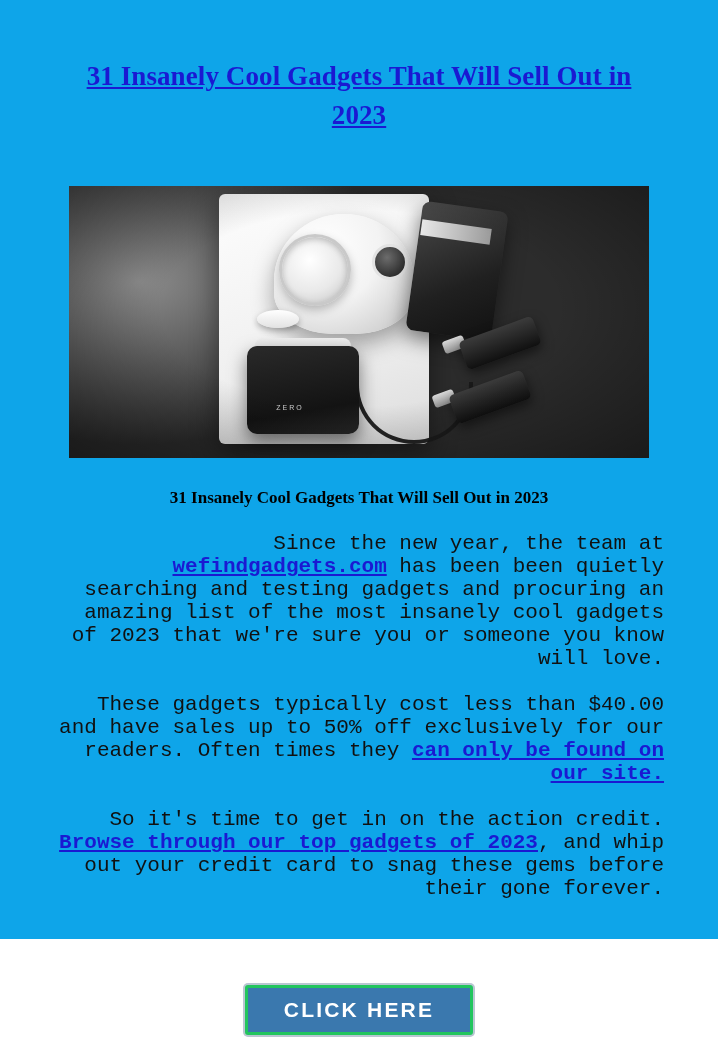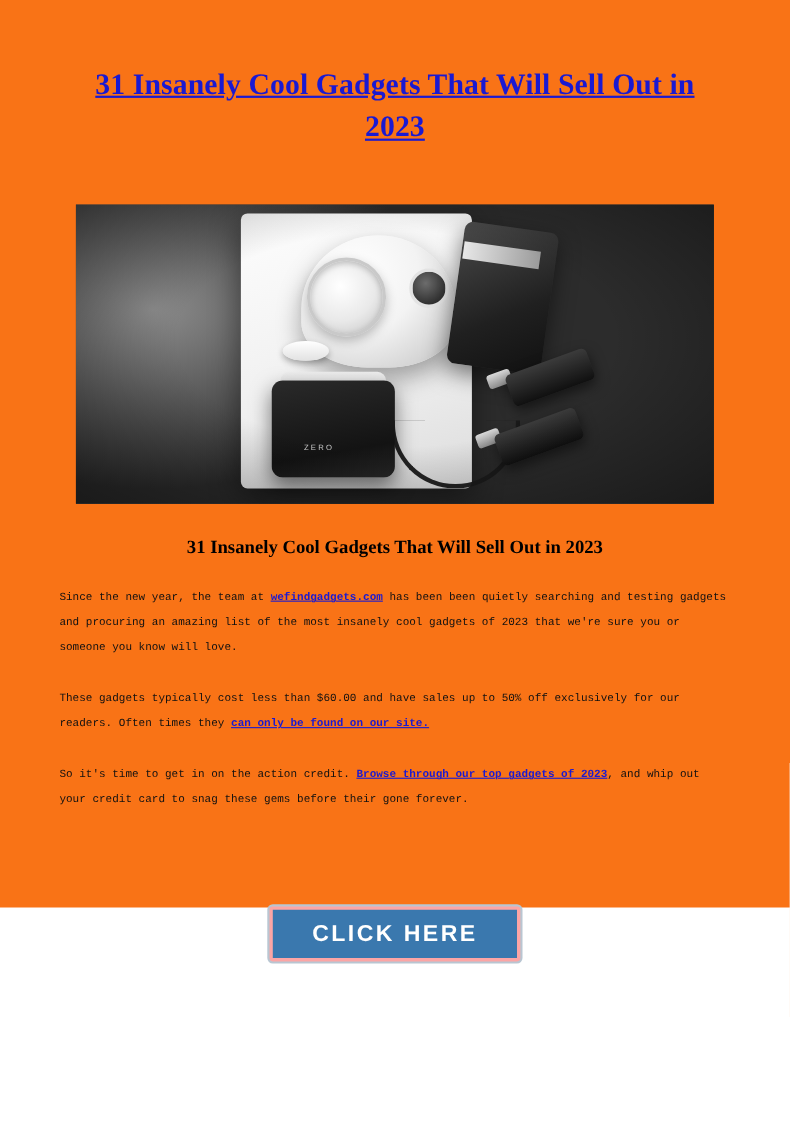--- a/index.html
+++ b/index.html
@@ -9,23 +9,23 @@
   }
   body {
     width: 718px;
     height: 1039px;
     position: relative;
     font-family: "Liberation Serif", serif;
     overflow: hidden;
   }
   .page {
     width: 718px;
-    height: 825px;
+    height: 939px;
     position: relative;
-    background: #f97316;
+    background: #0ea5e9;
   }
 
   
   .headline {
     text-align: center;
     margin: 0;
     padding: 56px 60px 0 60px;
   }
   .headline a {
     color: #1a19d2;
@@ -222,44 +222,45 @@
     font-family: "Liberation Serif", serif;
     font-weight: bold;
     font-size: 17px;
     color: #000000;
   }
 
   
   .body-copy {
     padding: 24px 54px 0 54px;
     font-family: "Liberation Mono", monospace;
-    font-size: 10px;
+    font-size: 21px;
     line-height: 23px;
     color: #111111;
+    text-align: right;
   }
   .body-copy p {
     margin: 0 0 23px 0;
   }
   .body-copy a {
     color: #1a19d2;
     text-decoration: underline;
     font-weight: bold;
   }
 
   
   .cta-wrap {
     display: flex;
     justify-content: center;
     padding-top: 62px;
   }
   .cta {
     width: 222px;
     height: 44px;
     background: #3a78ae;
-    border: 3px solid #fca5a5;
+    border: 3px solid #22c55e;
     box-shadow: 0 0 0 2px #b9c6d2;
     border-radius: 3px;
     display: flex;
     align-items: center;
     justify-content: center;
     cursor: pointer;
   }
   .cta-label {
     color: #ffffff;
     font-family: "Liberation Sans", sans-serif;
@@ -299,21 +300,21 @@
       <div class="dongle2"></div>
       <div class="vignette"></div>
     </div>
   </div>
 
   <h2 class="subhead">31 Insanely Cool Gadgets That Will Sell Out in 2023</h2>
 
   <div class="body-copy">
     <p><span>Since the new year, the team at </span><a href="#">wefindgadgets.com</a><span> has been been quietly searching and testing gadgets and procuring an amazing list of the most insanely cool gadgets of 2023 that we're sure you or someone you know will love.</span></p>
 
-    <p><span>These gadgets typically cost less than $60.00 and have sales up to 50% off exclusively for our readers. Often times they </span><a href="#">can only be found on our site.</a></p>
+    <p><span>These gadgets typically cost less than $40.00 and have sales up to 50% off exclusively for our readers. Often times they </span><a href="#">can only be found on our site.</a></p>
 
     <p><span>So it's time to get in on the action credit. </span><a href="#">Browse through our top gadgets of 2023</a><span>, and whip out your credit card to snag these gems before their gone forever.</span></p>
   </div>
 
   <div class="cta-wrap">
     <div class="cta">
       <span class="cta-label">CLICK HERE</span>
     </div>
   </div>
 

